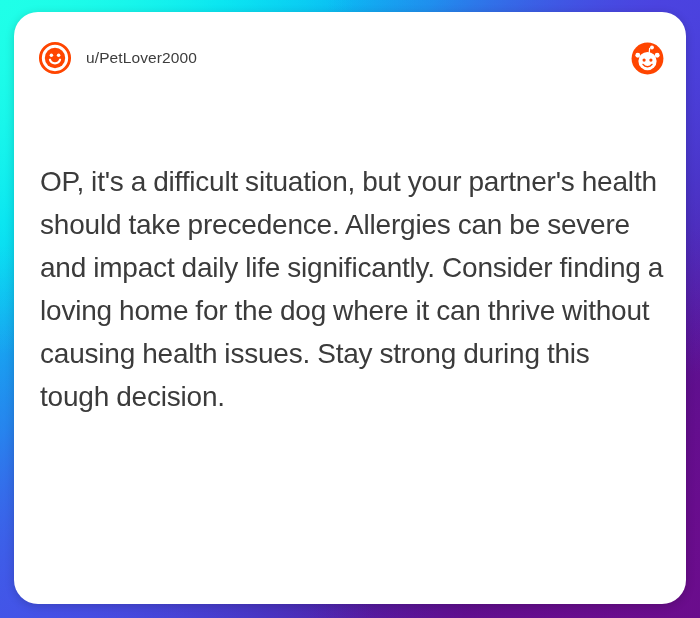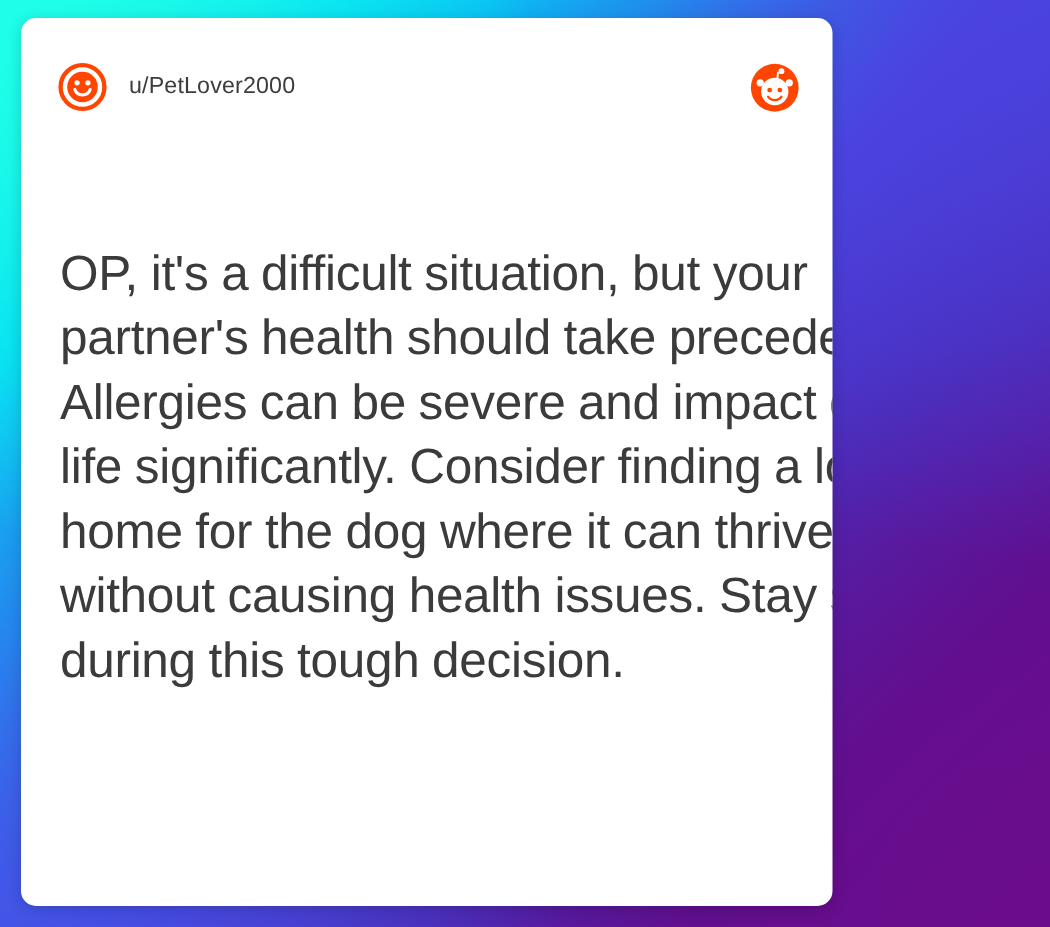--- a/index.html
+++ b/index.html
@@ -40,25 +40,25 @@
       radial-gradient(circle at 0% 100%, rgba(67, 85,232,0.85) 0%, rgba(67,85,232,0)  40%),
       radial-gradient(circle at 100% 100%, rgba(106,13,140,0.95) 0%, rgba(106,13,140,0) 42%);
     pointer-events: none;
   }
 
   
   #card {
     position: absolute;
     left: 14px;
     top: 12px;
-    width: 541px;
+    width: 672px;
     height: 592px;
     box-sizing: border-box;
     background: #ffffff;
-    border-radius: 10px;
+    border-radius: 24px;
     box-shadow: 0 2px 10px rgba(0,0,0,0.18);
     overflow: hidden;
   }
 
   
   .header {
     position: absolute;
     left: 0;
     top: 0;
     right: 0;
@@ -88,21 +88,21 @@
     flex: 0 0 33px;
     display: block;
   }
 
   
   .body-text {
     position: absolute;
     left: 26px;
     top: 148px;
     width: 624px;
-    font-size: 33px;
+    font-size: 28px;
     line-height: 43px;
     color: #3b3b3b;
     letter-spacing: -0.2px;
     word-spacing: -0.5px;
     white-space: pre-wrap;
   }
 </style>
 </head>
 <body>
 

